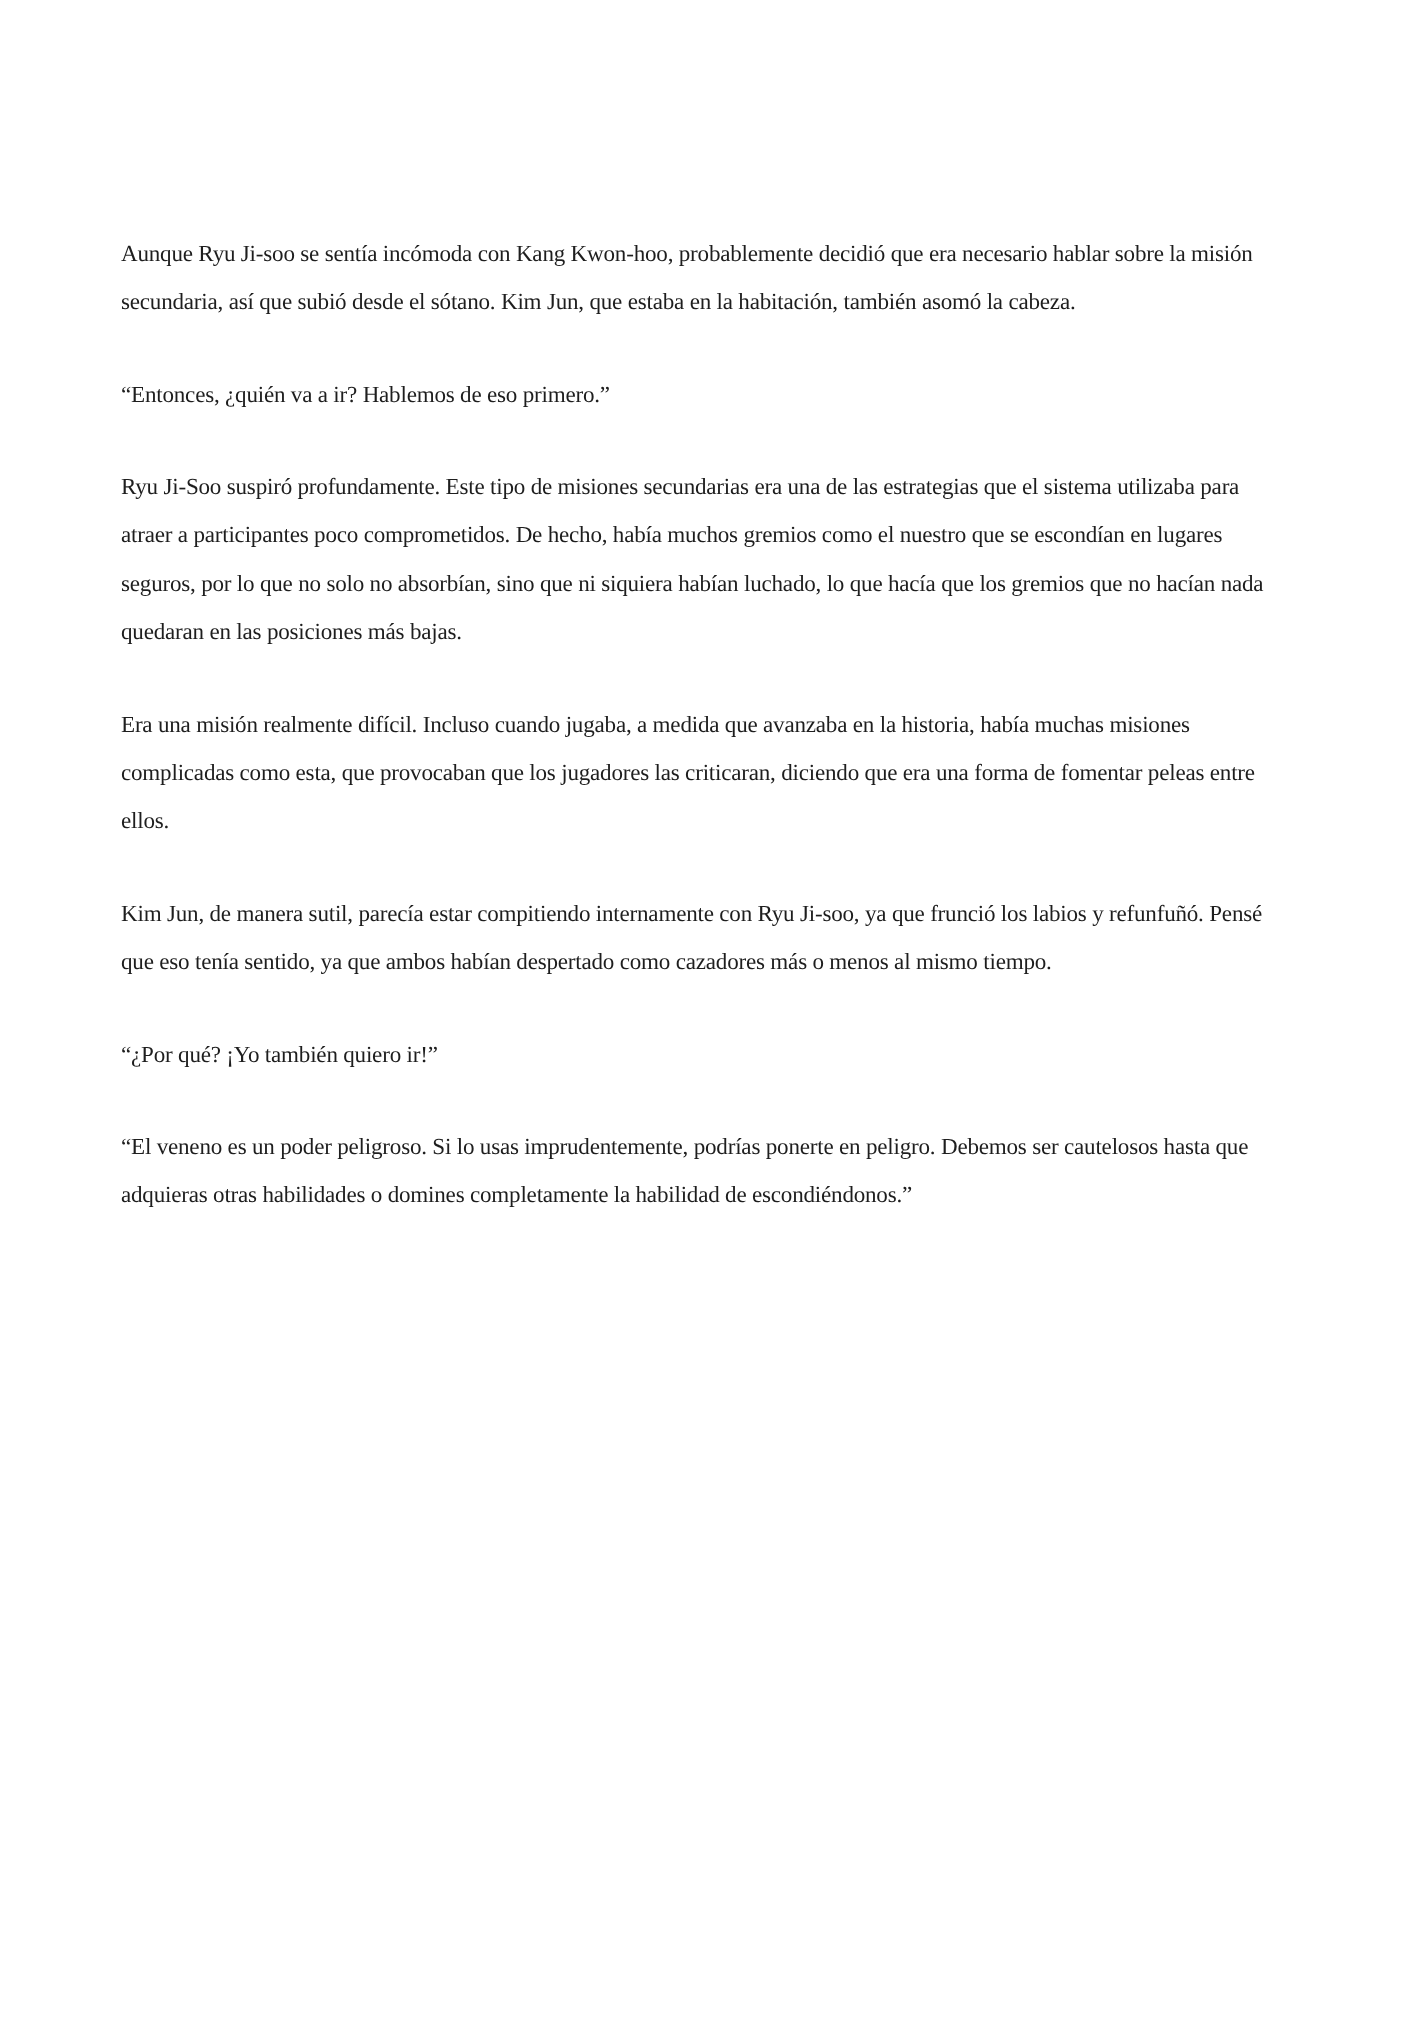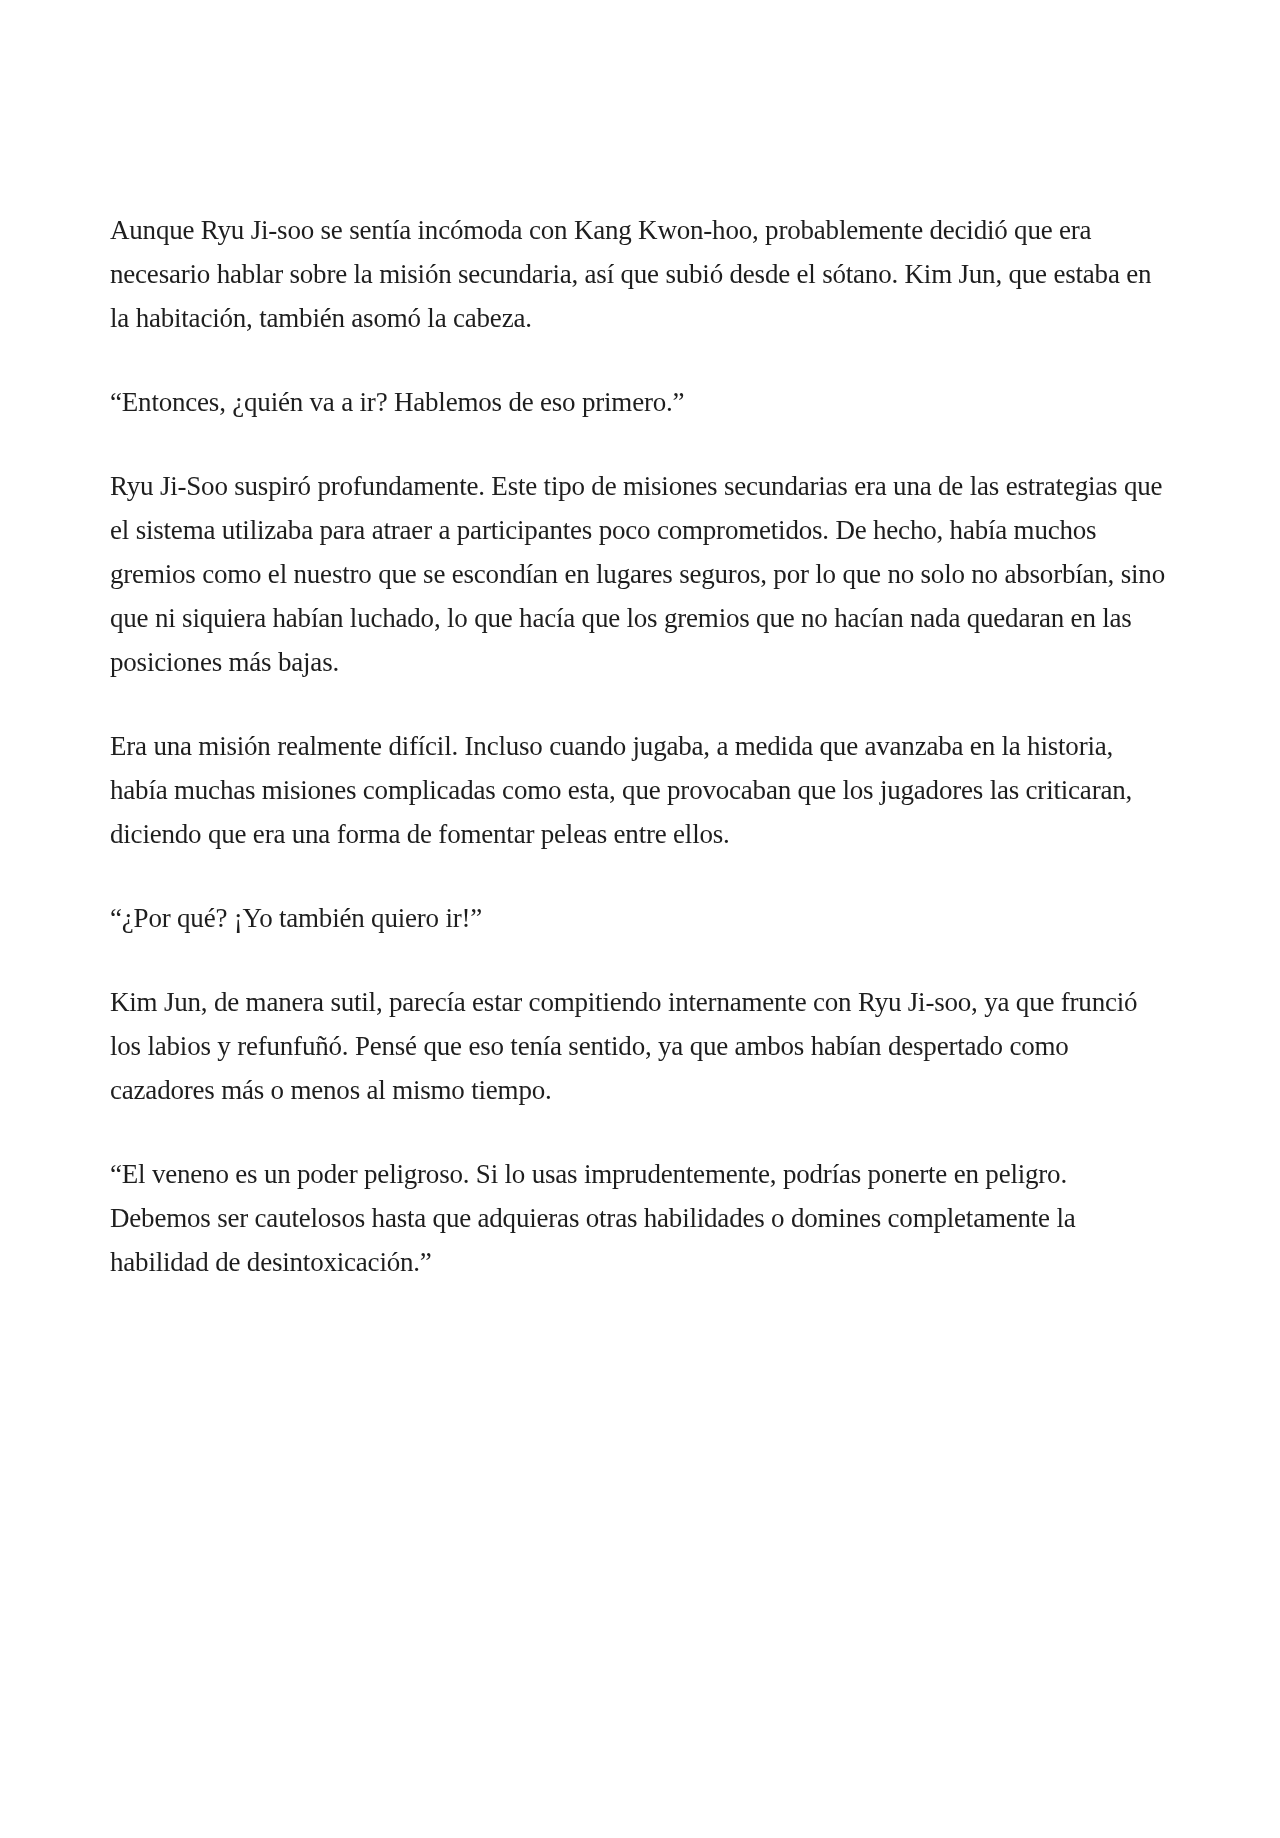--- a/index.html
+++ b/index.html
@@ -15,32 +15,32 @@
   }
   .page {
     box-sizing: border-box;
     width: 1280px;
     height: 1838px;
     padding: 208px 110px 0 110px;
     background: #ffffff;
   }
   .page p {
     margin: 0 0 40px 0;
-    font-size: 27px;
+    font-size: 21px;
     line-height: 44px;
     letter-spacing: -0.2px;
     color: #1e1e1e;
     text-align: left;
     font-weight: 400;
   }
 </style>
 </head>
 <body>
 
 <main class="page">
   <p>Aunque Ryu Ji-soo se sentía incómoda con Kang Kwon-hoo, probablemente decidió que era necesario hablar sobre la misión secundaria, así que subió desde el sótano. Kim Jun, que estaba en la habitación, también asomó la cabeza.</p>
   <p>“Entonces, ¿quién va a ir? Hablemos de eso primero.”</p>
   <p>Ryu Ji-Soo suspiró profundamente. Este tipo de misiones secundarias era una de las estrategias que el sistema utilizaba para atraer a participantes poco comprometidos. De hecho, había muchos gremios como el nuestro que se escondían en lugares seguros, por lo que no solo no absorbían, sino que ni siquiera habían luchado, lo que hacía que los gremios que no hacían nada quedaran en las posiciones más bajas.</p>
   <p>Era una misión realmente difícil. Incluso cuando jugaba, a medida que avanzaba en la historia, había muchas misiones complicadas como esta, que provocaban que los jugadores las criticaran, diciendo que era una forma de fomentar peleas entre ellos.</p>
+  <p>Kim Jun, de manera sutil, parecía estar compitiendo internamente con Ryu Ji-soo, ya que frunció los labios y refunfuñó. Pensé que eso tenía sentido, ya que ambos habían despertado como cazadores más o menos al mismo tiempo.</p>
   <p>“¿Por qué? ¡Yo también quiero ir!”</p>
-  <p>Kim Jun, de manera sutil, parecía estar compitiendo internamente con Ryu Ji-soo, ya que frunció los labios y refunfuñó. Pensé que eso tenía sentido, ya que ambos habían despertado como cazadores más o menos al mismo tiempo.</p>
-  <p>“El veneno es un poder peligroso. Si lo usas imprudentemente, podrías ponerte en peligro. Debemos ser cautelosos hasta que adquieras otras habilidades o domines completamente la habilidad de desintoxicación.”</p>
+  <p>“El veneno es un poder peligroso. Si lo usas imprudentemente, podrías ponerte en peligro. Debemos ser cautelosos hasta que adquieras otras habilidades o domines completamente la habilidad de escondiéndonos.”</p>
 </main>
 
 </body></html>

